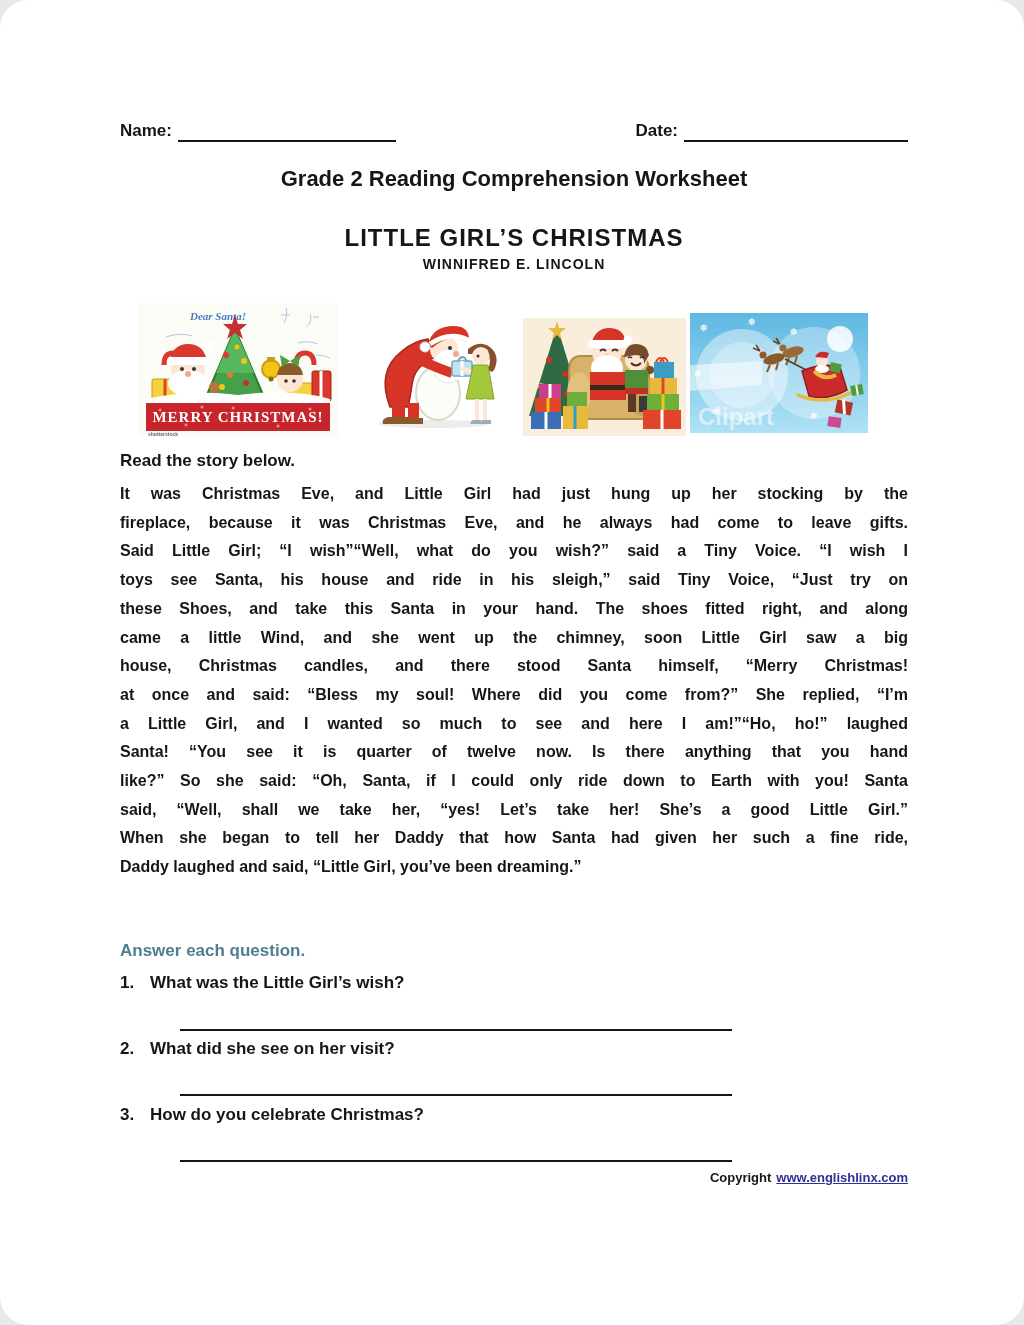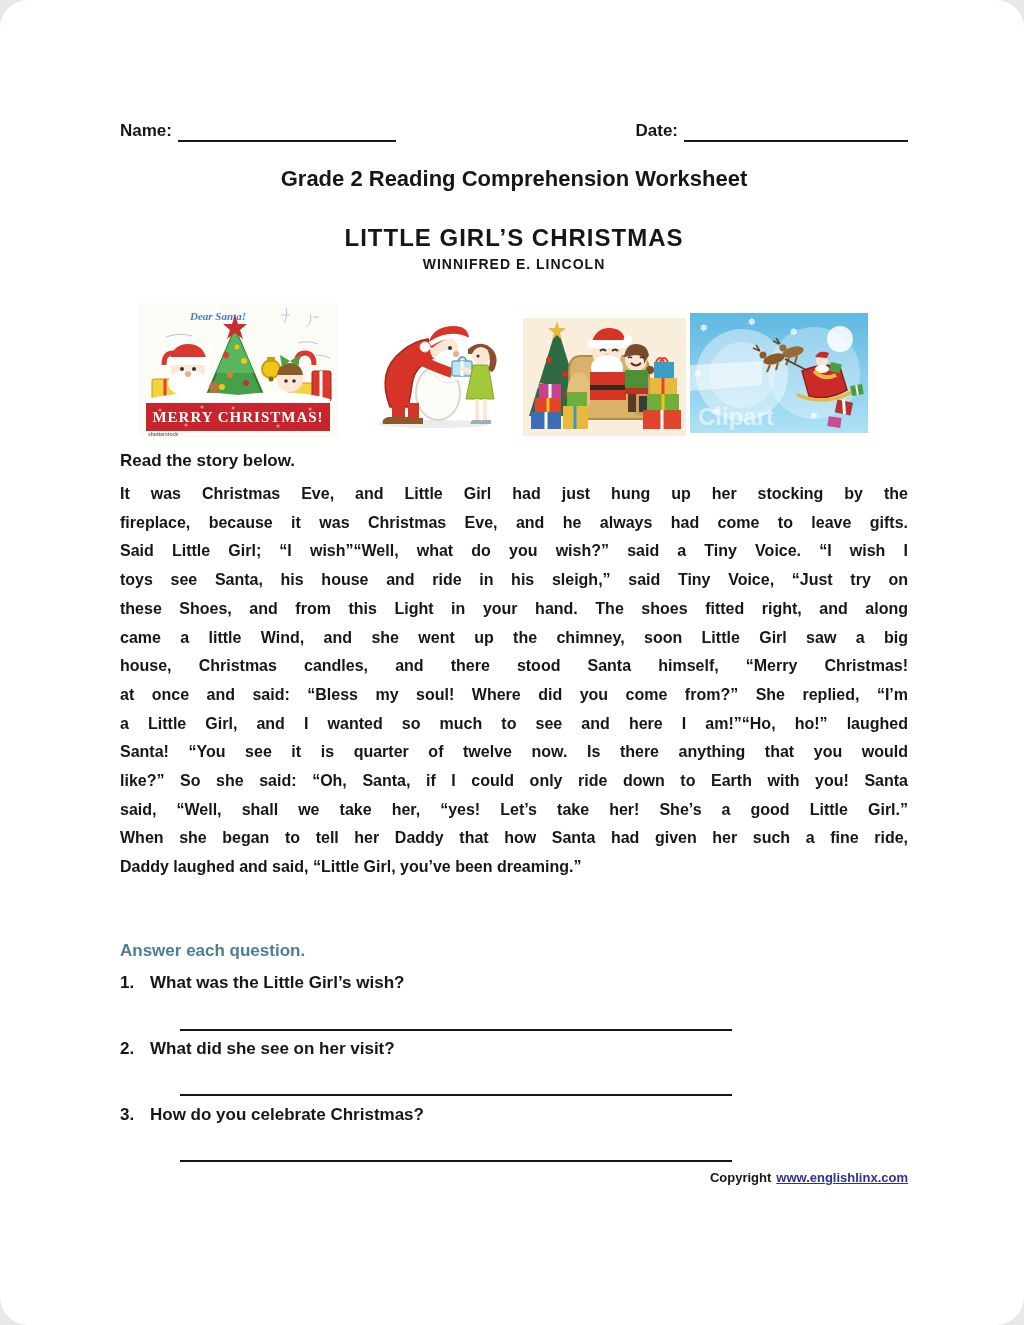--- a/index.html
+++ b/index.html
@@ -275,26 +275,26 @@
         </svg>
       </div>
     </div>
 
     <div class="abs read-instruction">Read the story below.</div>
     <div class="abs story">
       <div class="story-line just">It was Christmas Eve, and Little Girl had just hung up her stocking by the</div>
       <div class="story-line just">fireplace, because it was Christmas Eve, and he always had come to leave gifts.</div>
       <div class="story-line just">Said Little Girl; “I wish”“Well, what do you wish?” said a Tiny Voice. “I wish I</div>
       <div class="story-line just">toys see Santa, his house and ride in his sleigh,” said Tiny Voice, “Just try on</div>
-      <div class="story-line just">these Shoes, and from this Light in your hand. The shoes fitted right, and along</div>
+      <div class="story-line just">these Shoes, and take this Santa in your hand. The shoes fitted right, and along</div>
       <div class="story-line just">came a little Wind, and she went up the chimney, soon Little Girl saw a big</div>
       <div class="story-line just">house, Christmas candles, and there stood Santa himself, “Merry Christmas!</div>
       <div class="story-line just">at once and said: “Bless my soul! Where did you come from?” She replied, “I’m</div>
       <div class="story-line just">a Little Girl, and I wanted so much to see and here I am!”“Ho, ho!” laughed</div>
-      <div class="story-line just">Santa! “You see it is quarter of twelve now. Is there anything that you would</div>
+      <div class="story-line just">Santa! “You see it is quarter of twelve now. Is there anything that you hand</div>
       <div class="story-line just">like?” So she said: “Oh, Santa, if I could only ride down to Earth with you! Santa</div>
       <div class="story-line just">said, “Well, shall we take her, “yes! Let’s take her! She’s a good Little Girl.”</div>
       <div class="story-line just">When she began to tell her Daddy that how Santa had given her such a fine ride,</div>
       <div class="story-line">Daddy laughed and said, “Little Girl, you’ve been dreaming.”</div>
     </div>
 
     <div class="abs answer-instruction">Answer each question.</div>
 
     <div class="abs question q1">
       <span class="q-num">1.</span>

